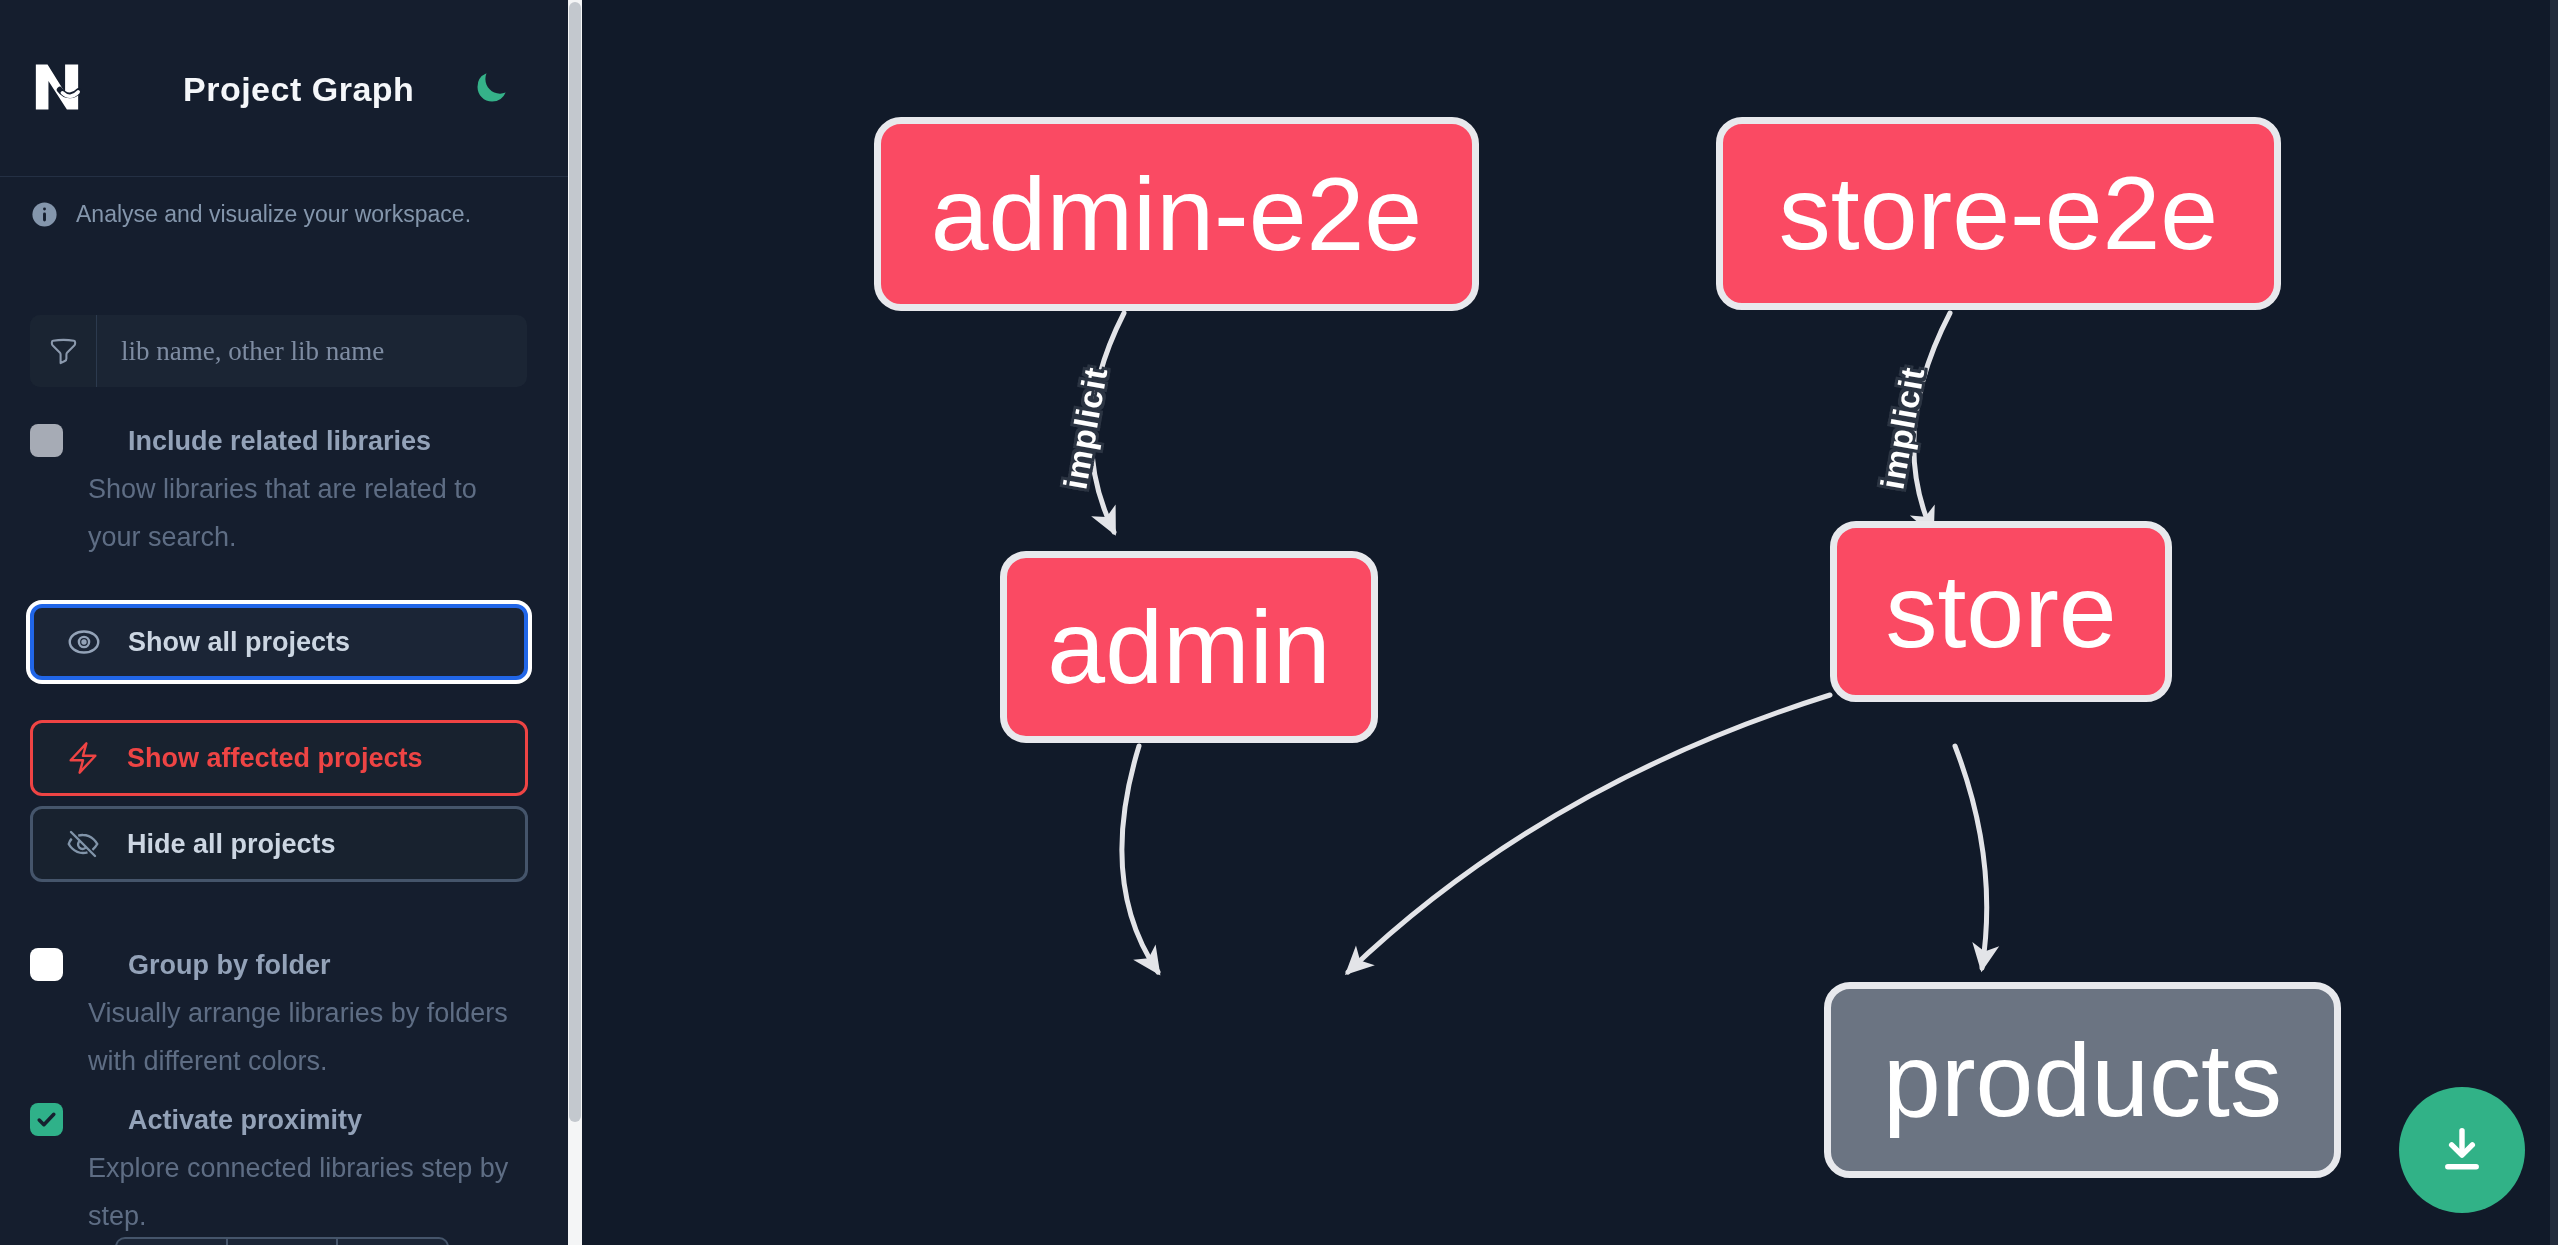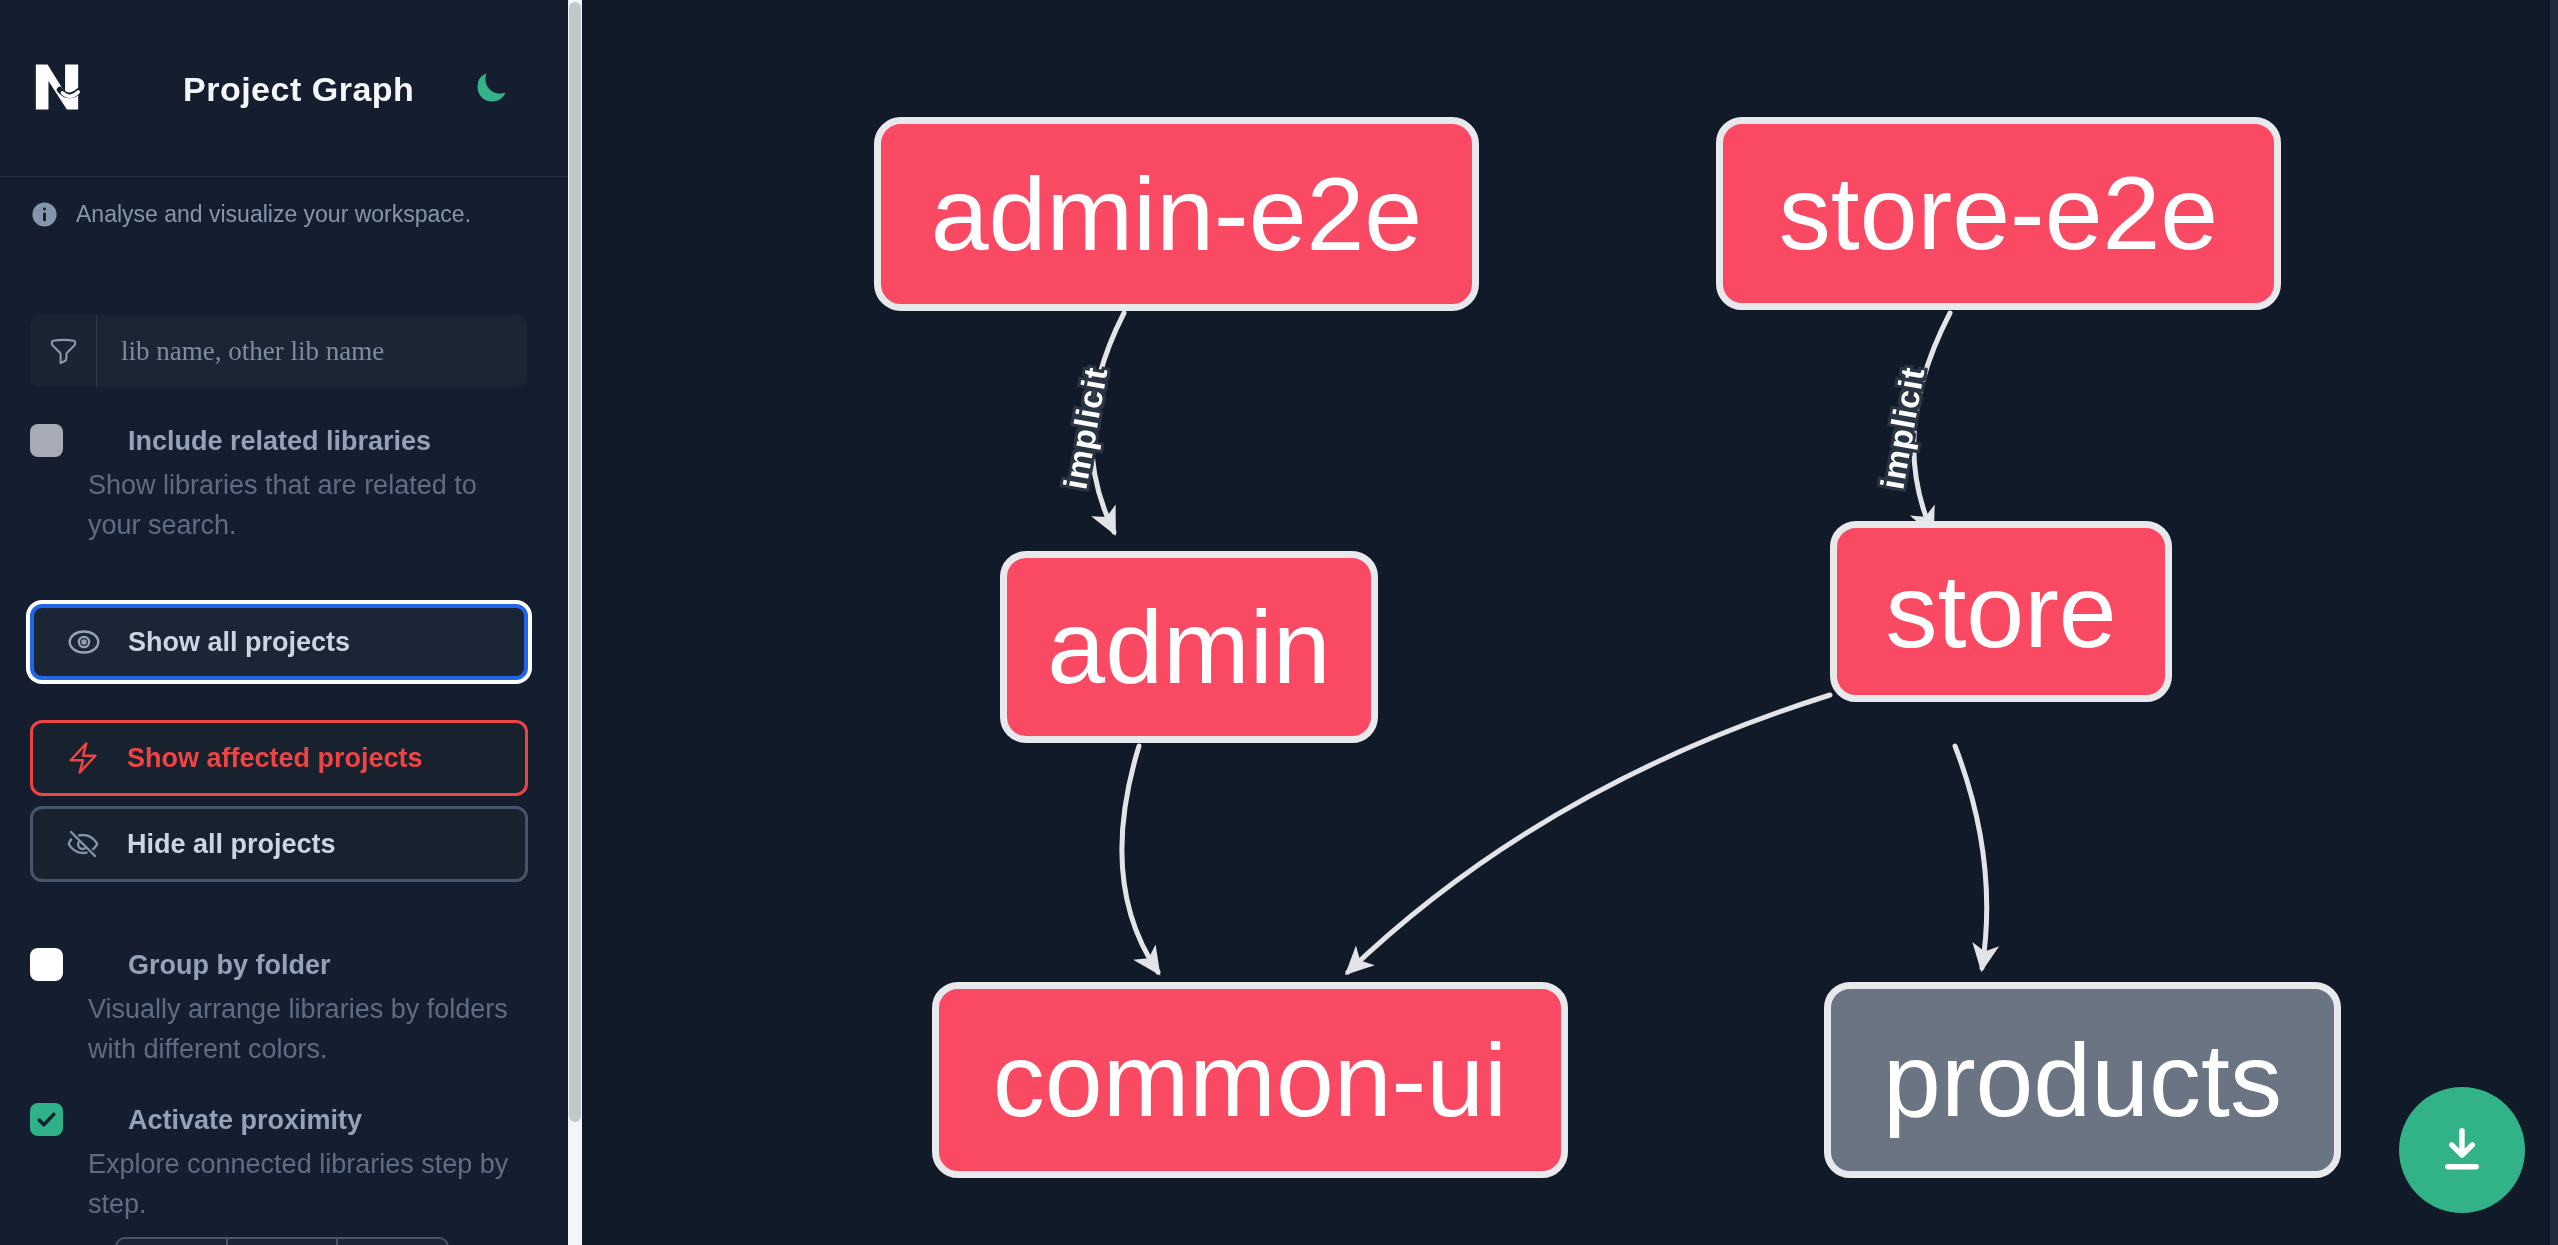--- a/index.html
+++ b/index.html
@@ -24,21 +24,21 @@
   .searchbox input::placeholder{color:#7e8ca2;opacity:1;}
 
   .toggle{position:absolute;left:30px;width:505px;}
   .toggle .cb{position:absolute;left:0;top:3px;width:33px;height:33px;border-radius:8px;}
   .cb.gray{background:#a6abb5;}
   .cb.white{background:#ffffff;}
   .cb.green{background:#2fb189;display:flex;align-items:center;justify-content:center;}
   .cb.green svg{width:25px;height:25px;}
   .toggle .txt{margin-left:58px;}
   .toggle .lab{font-size:27px;font-weight:700;color:#93a2b8;line-height:40px;margin-left:40px;}
-  .toggle .desc{font-size:27px;color:#5e6d84;line-height:40px;margin-top:4px;width:440px;}
+  .toggle .desc{font-size:27px;color:#5e6d84;line-height:48px;margin-top:4px;width:440px;}
 
   .sb-btn{position:absolute;left:30px;width:498px;height:76px;border-radius:12px;background:#1b2536;display:flex;align-items:center;gap:26px;padding:0 0 0 32px;box-sizing:border-box;cursor:pointer;}
   .sb-btn .bicon{width:36px;height:36px;flex:0 0 auto;}
   .sb-btn .blabel{font-size:27px;font-weight:600;color:#ccd6e2;}
   #btn-show-all{top:604px;border:4px solid #2166e8;box-shadow:0 0 0 4px #ffffff;}
   #btn-show-affected{top:720px;border:3px solid #ee4444;background:#18222f;}
   #btn-show-affected .blabel{color:#ee4444;}
   #btn-hide-all{top:806px;border:3px solid #45556b;background:#18222f;}
 
   .stepper{position:absolute;left:115px;top:1237px;width:330px;height:20px;border:2px solid #45556b;border-bottom:none;border-radius:10px 10px 0 0;background:#1b2536;display:flex;}
@@ -187,23 +187,20 @@
       </div>
     <div class="node affected" style="left:1134px;top:117px;width:565px;height:193px;">
         <span>store-e2e</span>
       </div>
     <div class="node affected" style="left:418px;top:551px;width:378px;height:192px;">
         <span>admin</span>
       </div>
     <div class="node affected" style="left:1248px;top:521px;width:342px;height:181px;">
         <span>store</span>
       </div>
-    <div class="node affected" style="left:350px;top:982px;width:636px;height:196px;">
-        <span>common-ui</span>
-      </div>
     <div class="node unaffected" style="left:1242px;top:982px;width:517px;height:196px;">
         <span>products</span>
       </div>
 
     <div class="edge-label" style="left:504px;top:428px;">implicit</div>
     <div class="edge-label" style="left:1321px;top:428px;">implicit</div>
   </div>
 
   <div class="fab">
     <svg viewBox="0 0 24 24" fill="none" stroke="#ffffff" stroke-width="2.1" stroke-linecap="round" stroke-linejoin="round">

